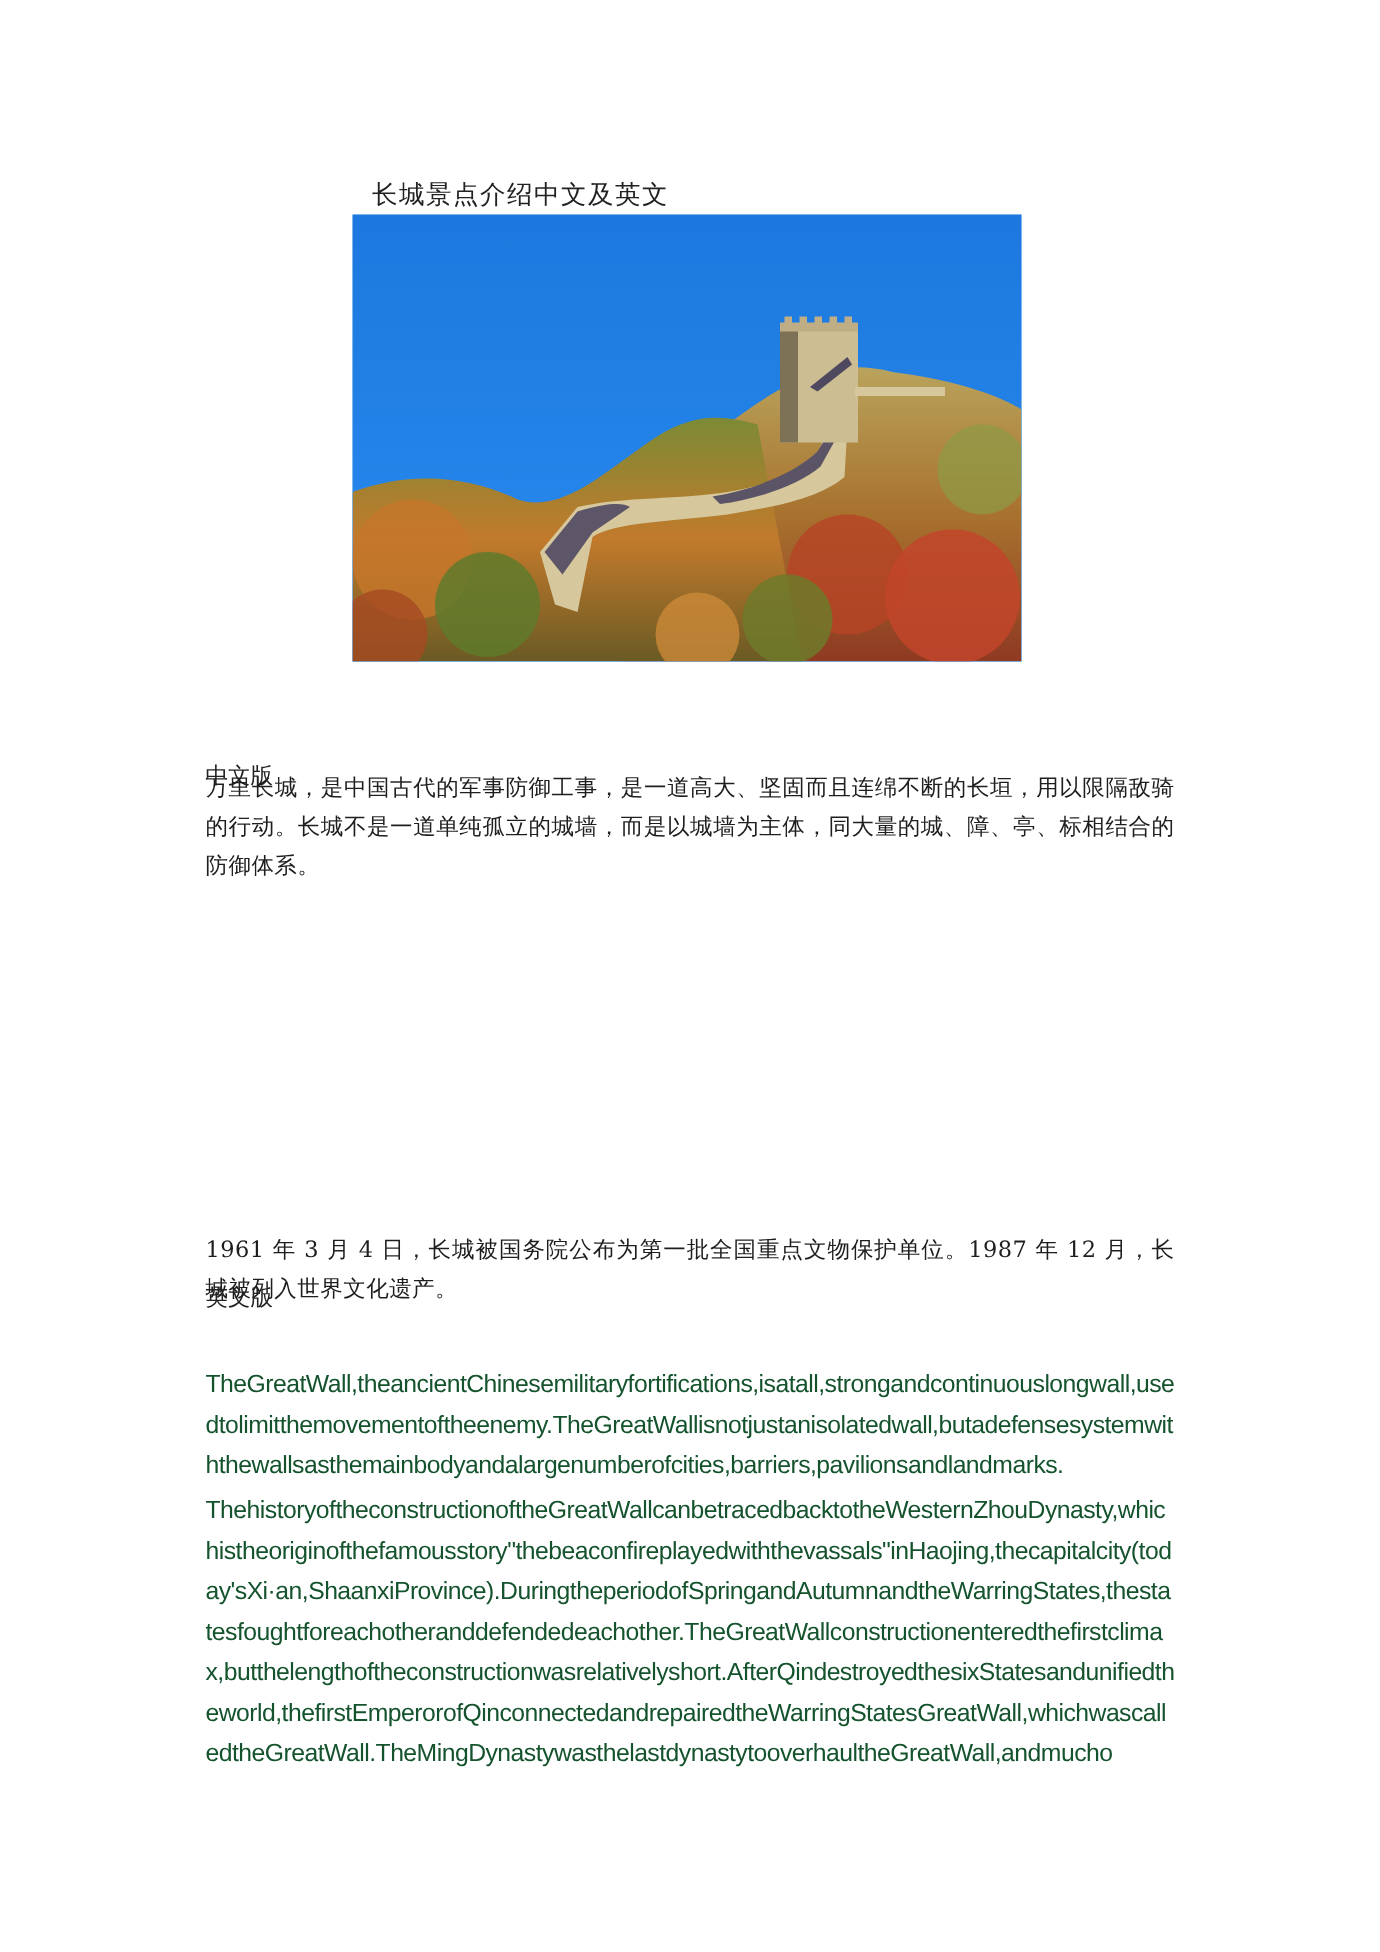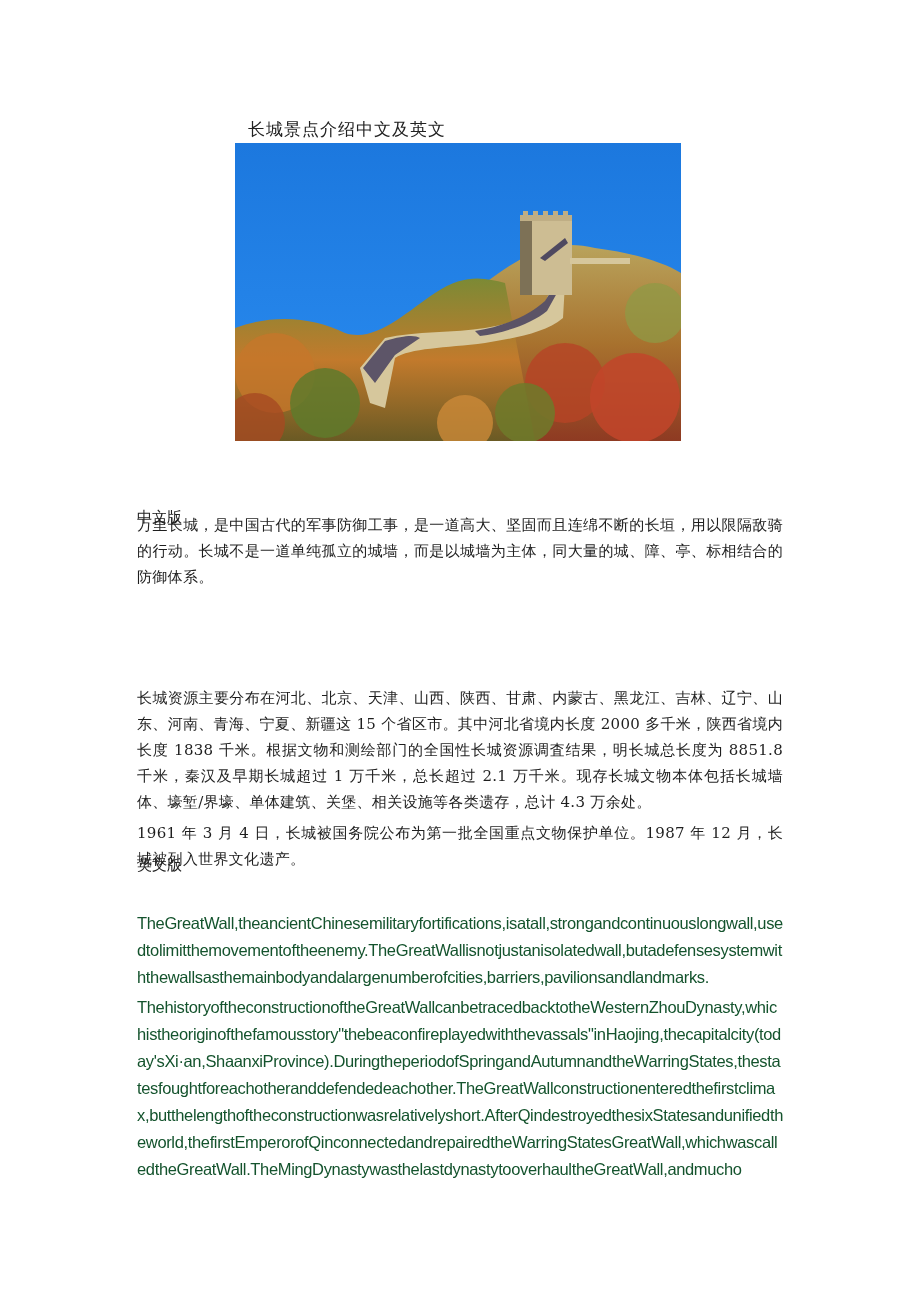--- a/index.html
+++ b/index.html
@@ -132,21 +132,20 @@
       <rect x="328" y="68" width="5" height="5" fill="#bfae85"></rect>
       <path d="M305 115 L 330 95 L 333 100 L 310 118 Z" fill="#4f4960"></path>
 
       <rect x="335" y="115" width="60" height="6" fill="#d6c79c"></rect>
     </svg>
   </div>
 
   <div class="section-heading" style="top:463px;margin-top:45px;">中文版</div>
 
   <div class="text-block cn-para" style="top:512px;">万里长城，是中国古代的军事防御工事，是一道高大、坚固而且连绵不断的长垣，用以限隔敌骑的行动。长城不是一道单纯孤立的城墙，而是以城墙为主体，同大量的城、障、亭、标相结合的防御体系。</div>
-  <div class="text-block cn-para" style="top:685px;">长城资源主要分布在河北、北京、天津、山西、陕西、甘肃、内蒙古、黑龙江、吉林、辽宁、山东、河南、青海、宁夏、新疆这 15 个省区市。其中河北省境内长度 2000 多千米，陕西省境内长度 1838 千米。根据文物和测绘部门的全国性长城资源调査结果，明长城总长度为 8851.8 千米，秦汉及早期长城超过 1 万千米，总长超过 2.1 万千米。现存长城文物本体包括长城墙体、壕堑/界壕、单体建筑、关堡、相关设施等各类遗存，总计 4.3 万余处。</div>
   <div class="text-block cn-para" style="top:820px;">1961 年 3 月 4 日，长城被国务院公布为第一批全国重点文物保护单位。1987 年 12 月，长城被列入世界文化遗产。</div>
 
   <div class="section-heading" style="top:856px;">英文版</div>
 
   <div class="en-para" style="top:910px;">TheGreatWall,theancientChinesemilitaryfortifications,isatall,strongandcontinuouslongwall,usedtolimitthemovementoftheenemy.TheGreatWallisnotjustanisolatedwall,butadefensesystemwiththewallsasthemainbodyandalargenumberofcities,barriers,pavilionsandlandmarks.</div>
   <div class="en-para" style="top:994px;">ThehistoryoftheconstructionoftheGreatWallcanbetracedbacktotheWesternZhouDynasty,whichistheoriginofthefamousstory"thebeaconfireplayedwiththevassals"inHaojing,thecapitalcity(today'sXi·an,ShaanxiProvince).DuringtheperiodofSpringandAutumnandtheWarringStates,thestatesfoughtforeachotheranddefendedeachother.TheGreatWallconstructionenteredthefirstclimax,butthelengthoftheconstructionwasrelativelyshort.AfterQindestroyedthesixStatesandunifiedtheworld,thefirstEmperorofQinconnectedandrepairedtheWarringStatesGreatWall,whichwascalledtheGreatWall.TheMingDynastywasthelastdynastytooverhaultheGreatWall,andmucho</div>
 
 </div>
 
 </body></html>

